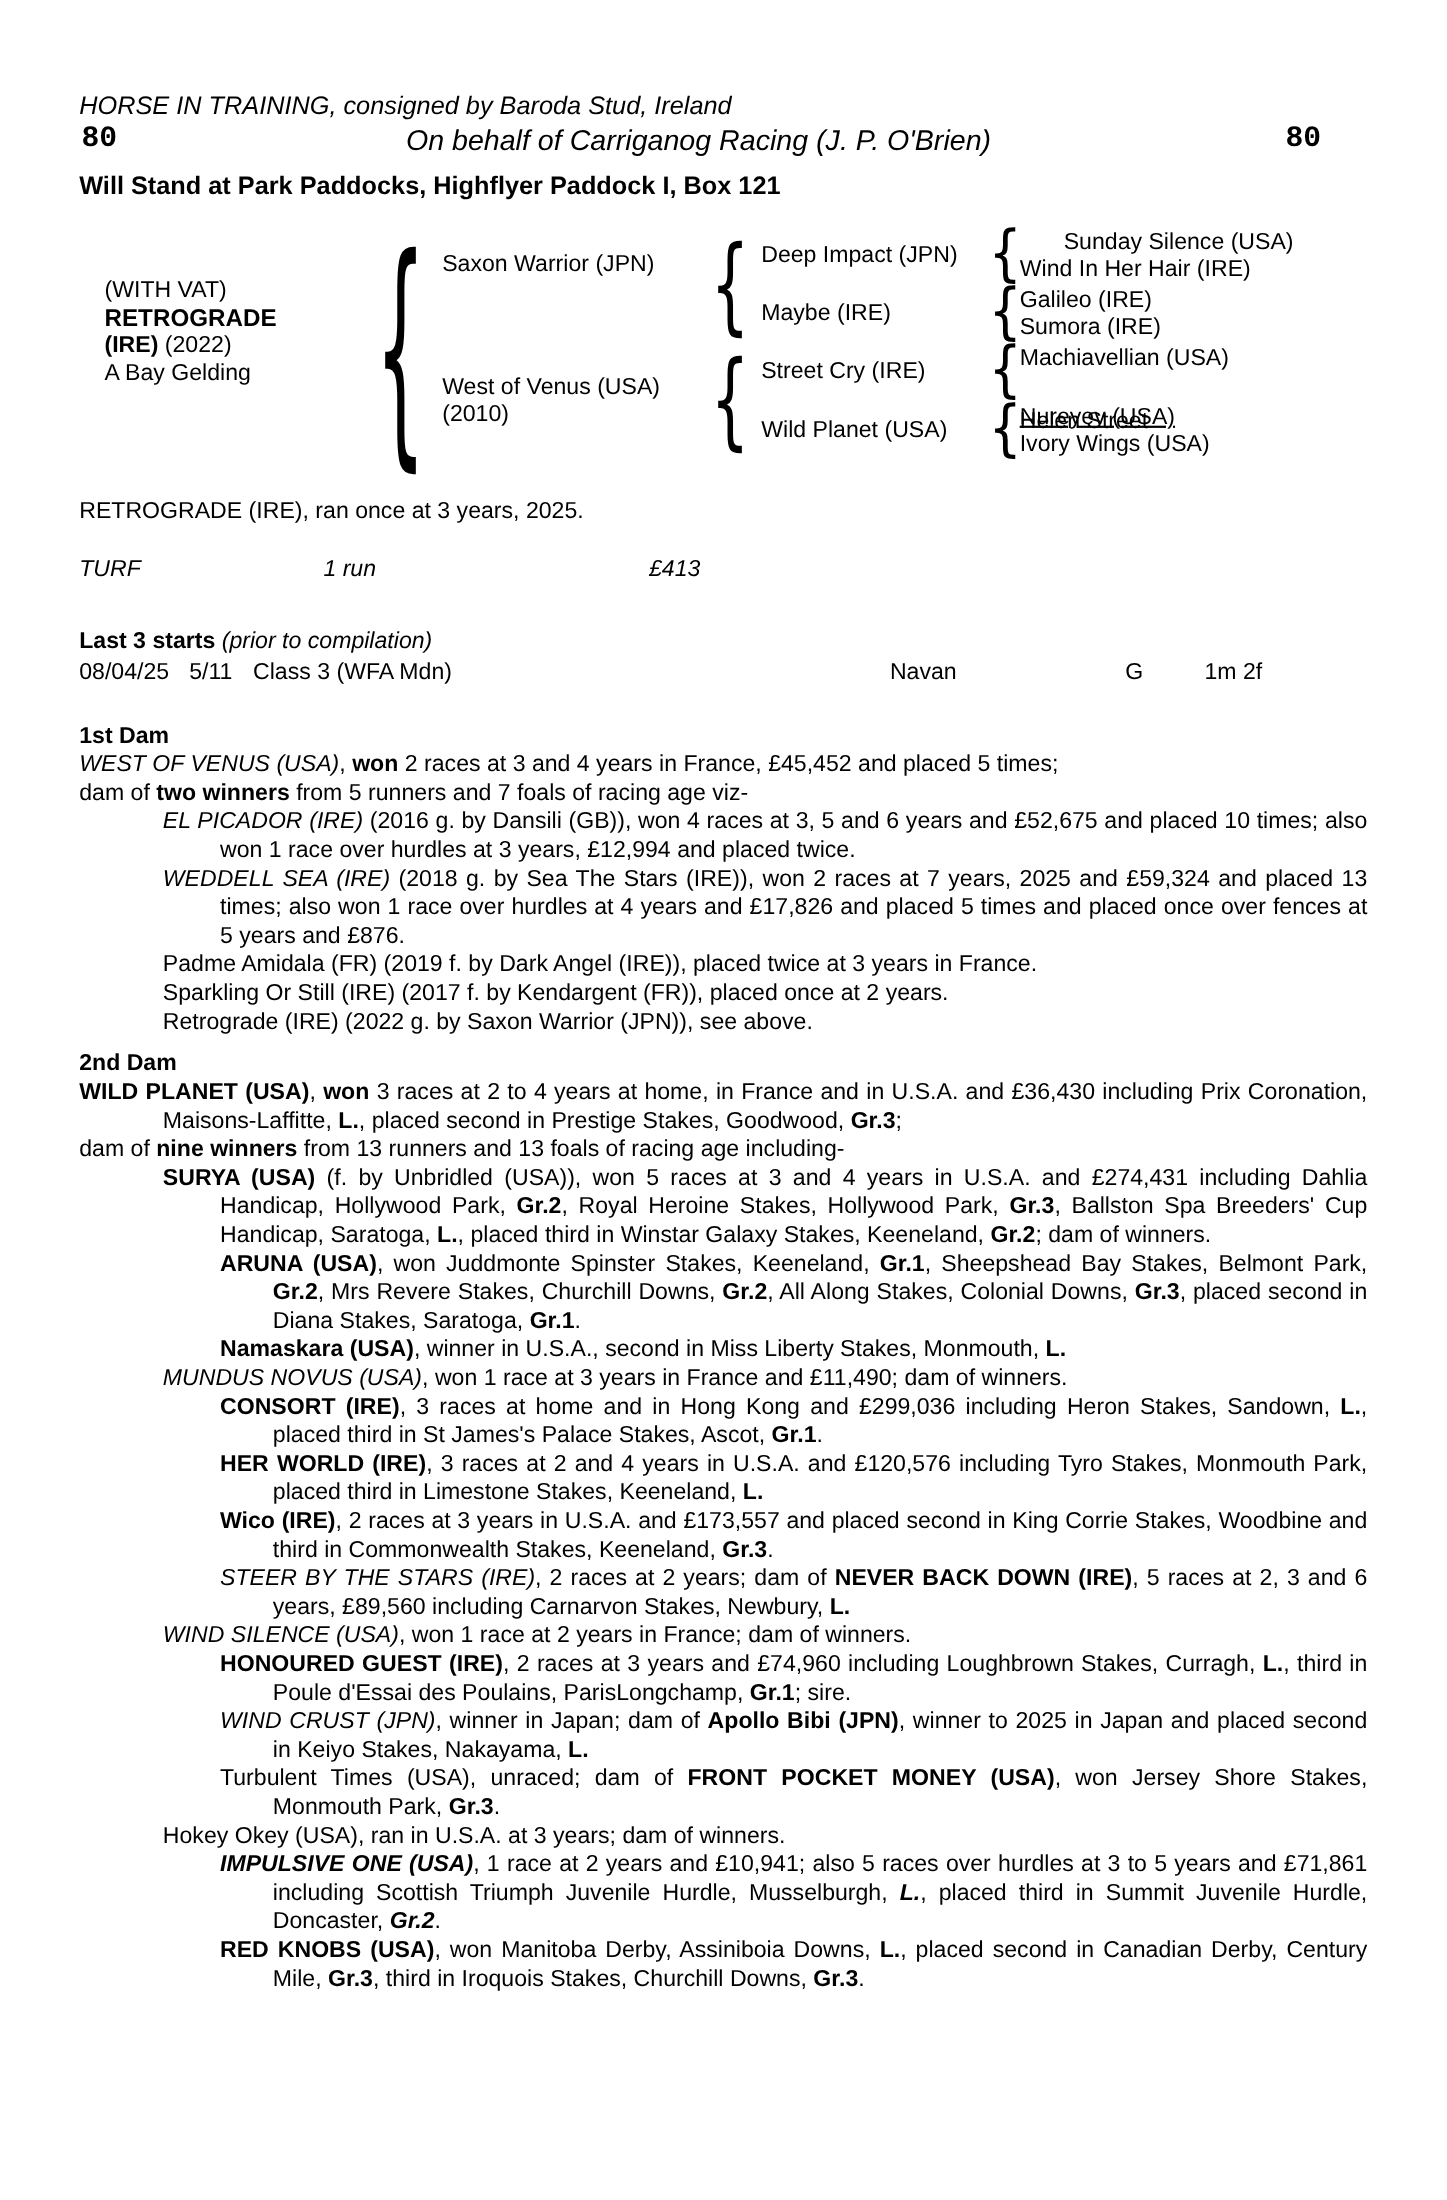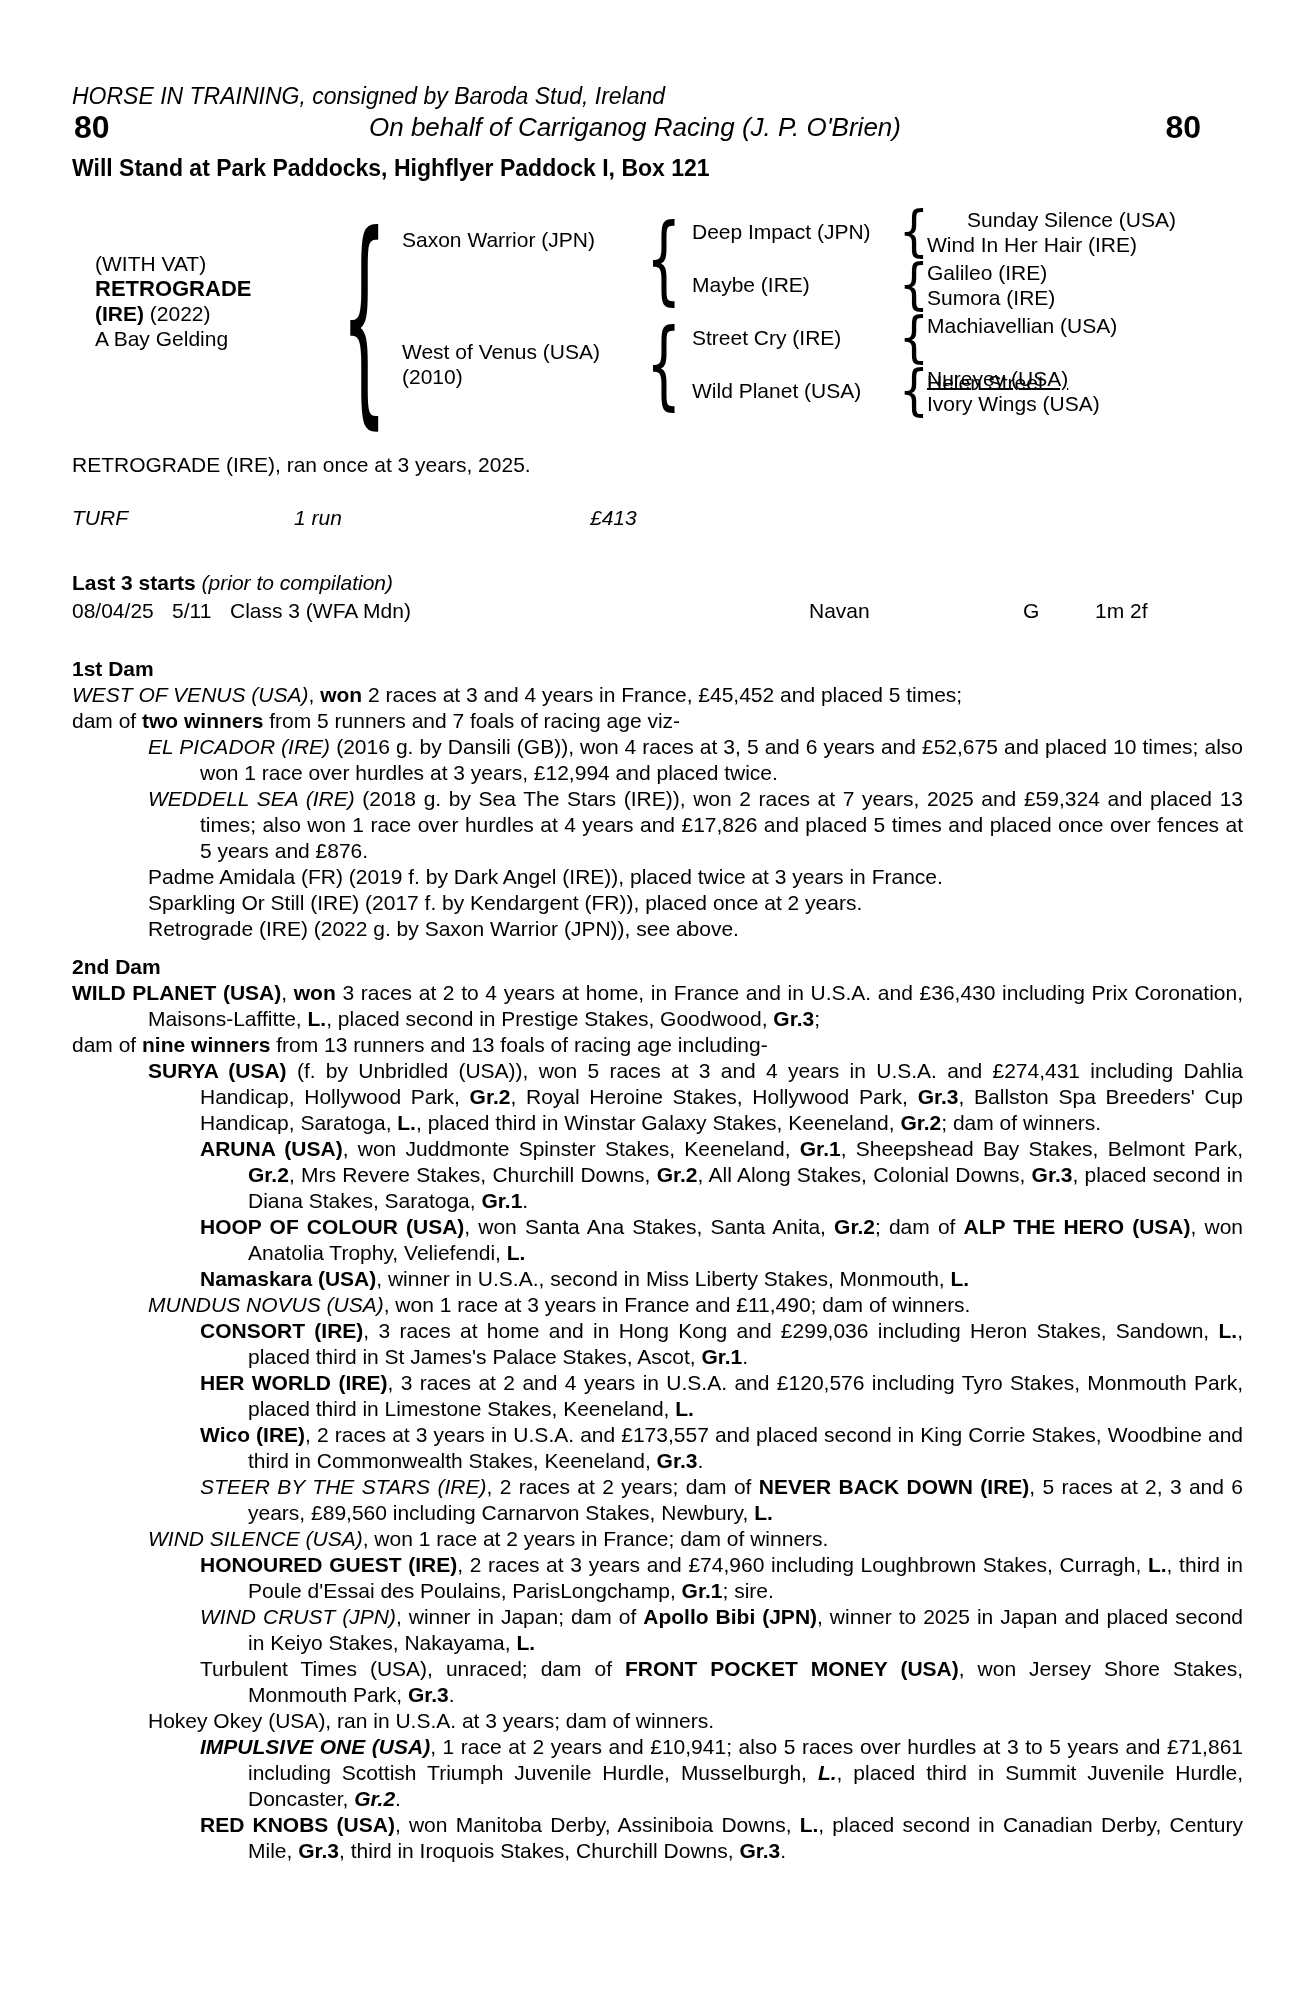--- a/index.html
+++ b/index.html
@@ -5,21 +5,21 @@
   html,body{margin:0;padding:0;background:#ffffff;}
   body{width:1315px;height:2000px;overflow:hidden;color:#000;
        font-family:"Liberation Sans","DejaVu Sans",sans-serif;font-size:21px;line-height:26px;}
   .page{padding:82px 72px 0 72px;position:relative;}
   .b{font-weight:bold;}
   .i{font-style:italic;}
   
   .header{position:relative;}
   .h1{text-align:left;margin-right:45px;font-style:italic;font-size:23px;line-height:28px;}
   .h2{text-align:center;margin-right:45px;font-style:italic;font-size:26px;line-height:34px;}
-  .lot{position:absolute;font-weight:bold;font-size:32px;line-height:38px;}
+  .lot{position:absolute;font-weight:bold;font-size:27px;line-height:38px;font-family:Liberation Mono, monospace;}
   .lot-left{left:2px;top:26px;}
   .lot-right{right:42px;top:26px;}
   .willstand{margin-top:10px;font-weight:bold;font-size:23px;line-height:28px;}
   
   .pedigree{position:relative;height:240px;margin-top:14px;}
   .pedigree .node{position:absolute;white-space:nowrap;line-height:25px;}
   .sub{position:absolute;left:23px;top:55px;line-height:25px;}
   .sub .subname{font-weight:bold;font-size:22px;}
   #n-sire{left:330px;top:31px;}
   #n-dam{left:330px;top:143px;}
@@ -136,21 +136,20 @@
       <p class="para cls-p1"><span class="st-i">EL PICADOR (IRE)</span><span> (2016 g. by Dansili (GB)), won 4 races at 3, 5 and 6 years and £52,675 and placed 10 times; also won 1 race over hurdles at 3 years, £12,994 and placed twice.</span></p>
       <p class="para cls-p1"><span class="st-i">WEDDELL SEA (IRE)</span><span> (2018 g. by Sea The Stars (IRE)), won 2 races at 7 years, 2025 and £59,324 and placed 13 times; also won 1 race over hurdles at 4 years and £17,826 and placed 5 times and placed once over fences at 5 years and £876.</span></p>
       <p class="para cls-p1"><span>Padme Amidala (FR) (2019 f. by Dark Angel (IRE)), placed twice at 3 years in France.</span></p>
       <p class="para cls-p1"><span>Sparkling Or Still (IRE) (2017 f. by Kendargent (FR)), placed once at 2 years.</span></p>
       <p class="para cls-p1"><span>Retrograde (IRE) (2022 g. by Saxon Warrior (JPN)), see above.</span></p>
       <p class="sec-heading">2nd Dam</p>
       <p class="para cls-dam"><span class="st-b">WILD PLANET (USA)</span><span>, </span><span class="st-b">won</span><span> 3 races at 2 to 4 years at home, in France and in U.S.A. and £36,430 including Prix Coronation, Maisons-Laffitte, </span><span class="st-b">L.</span><span>, placed second in Prestige Stakes, Goodwood, </span><span class="st-b">Gr.3</span><span>;</span></p>
       <p class="para cls-damof"><span>dam of </span><span class="st-b">nine winners</span><span> from 13 runners and 13 foals of racing age including-</span></p>
       <p class="para cls-p1"><span class="st-b">SURYA (USA)</span><span> (f. by Unbridled (USA)), won 5 races at 3 and 4 years in U.S.A. and £274,431 including Dahlia Handicap, Hollywood Park, </span><span class="st-b">Gr.2</span><span>, Royal Heroine Stakes, Hollywood Park, </span><span class="st-b">Gr.3</span><span>, Ballston Spa Breeders' Cup Handicap, Saratoga, </span><span class="st-b">L.</span><span>, placed third in Winstar Galaxy Stakes, Keeneland, </span><span class="st-b">Gr.2</span><span>; dam of winners.</span></p>
       <p class="para cls-p2"><span class="st-b">ARUNA (USA)</span><span>, won Juddmonte Spinster Stakes, Keeneland, </span><span class="st-b">Gr.1</span><span>, Sheepshead Bay Stakes, Belmont Park, </span><span class="st-b">Gr.2</span><span>, Mrs Revere Stakes, Churchill Downs, </span><span class="st-b">Gr.2</span><span>, All Along Stakes, Colonial Downs, </span><span class="st-b">Gr.3</span><span>, placed second in Diana Stakes, Saratoga, </span><span class="st-b">Gr.1</span><span>.</span></p>
-      <p class="para cls-p2"><span class="st-b">HOOP OF COLOUR (USA)</span><span>, won Santa Ana Stakes, Santa Anita, </span><span class="st-b">Gr.2</span><span>; dam of </span><span class="st-b">ALP THE HERO (USA)</span><span>, won Anatolia Trophy, Veliefendi, </span><span class="st-b">L.</span></p>
       <p class="para cls-p2"><span class="st-b">Namaskara (USA)</span><span>, winner in U.S.A., second in Miss Liberty Stakes, Monmouth, </span><span class="st-b">L.</span></p>
       <p class="para cls-p1"><span class="st-i">MUNDUS NOVUS (USA)</span><span>, won 1 race at 3 years in France and £11,490; dam of winners.</span></p>
       <p class="para cls-p2"><span class="st-b">CONSORT (IRE)</span><span>, 3 races at home and in Hong Kong and £299,036 including Heron Stakes, Sandown, </span><span class="st-b">L.</span><span>, placed third in St James's Palace Stakes, Ascot, </span><span class="st-b">Gr.1</span><span>.</span></p>
       <p class="para cls-p2"><span class="st-b">HER WORLD (IRE)</span><span>, 3 races at 2 and 4 years in U.S.A. and £120,576 including Tyro Stakes, Monmouth Park, placed third in Limestone Stakes, Keeneland, </span><span class="st-b">L.</span></p>
       <p class="para cls-p2"><span class="st-b">Wico (IRE)</span><span>, 2 races at 3 years in U.S.A. and £173,557 and placed second in King Corrie Stakes, Woodbine and third in Commonwealth Stakes, Keeneland, </span><span class="st-b">Gr.3</span><span>.</span></p>
       <p class="para cls-p2"><span class="st-i">STEER BY THE STARS (IRE)</span><span>, 2 races at 2 years; dam of </span><span class="st-b">NEVER BACK DOWN (IRE)</span><span>, 5 races at 2, 3 and 6 years, £89,560 including Carnarvon Stakes, Newbury, </span><span class="st-b">L.</span></p>
       <p class="para cls-p1"><span class="st-i">WIND SILENCE (USA)</span><span>, won 1 race at 2 years in France; dam of winners.</span></p>
       <p class="para cls-p2"><span class="st-b">HONOURED GUEST (IRE)</span><span>, 2 races at 3 years and £74,960 including Loughbrown Stakes, Curragh, </span><span class="st-b">L.</span><span>, third in Poule d'Essai des Poulains, ParisLongchamp, </span><span class="st-b">Gr.1</span><span>; sire.</span></p>
       <p class="para cls-p2"><span class="st-i">WIND CRUST (JPN)</span><span>, winner in Japan; dam of </span><span class="st-b">Apollo Bibi (JPN)</span><span>, winner to 2025 in Japan and placed second in Keiyo Stakes, Nakayama, </span><span class="st-b">L.</span></p>
       <p class="para cls-p2"><span>Turbulent Times (USA), unraced; dam of </span><span class="st-b">FRONT POCKET MONEY (USA)</span><span>, won Jersey Shore Stakes, Monmouth Park, </span><span class="st-b">Gr.3</span><span>.</span></p>

